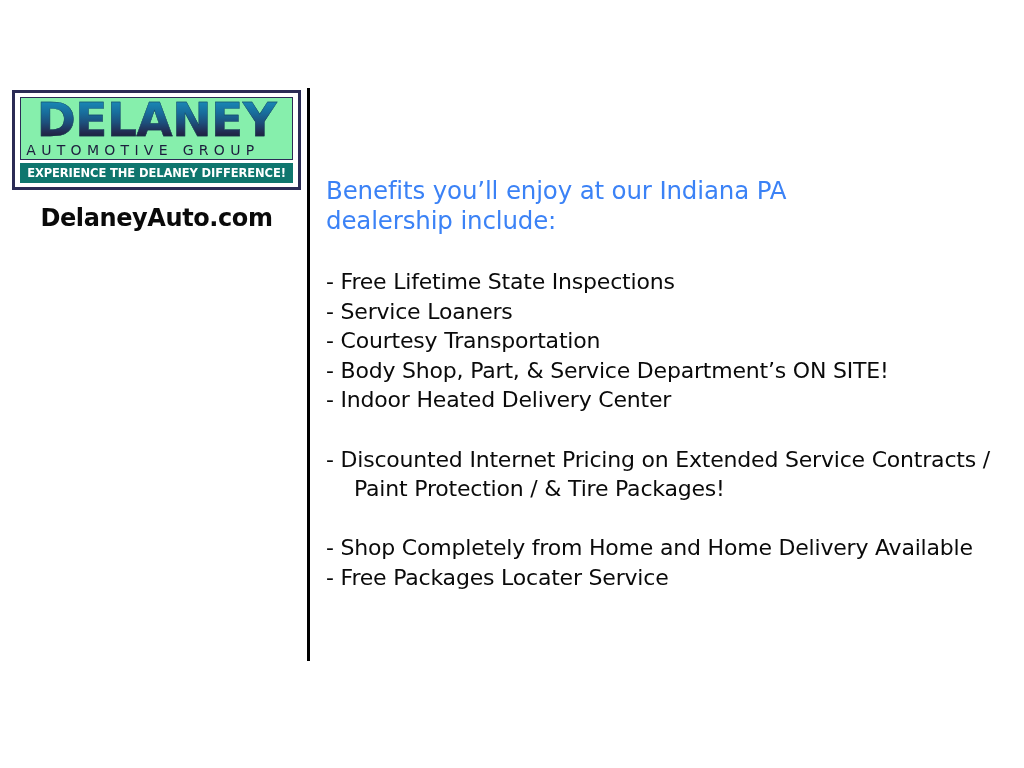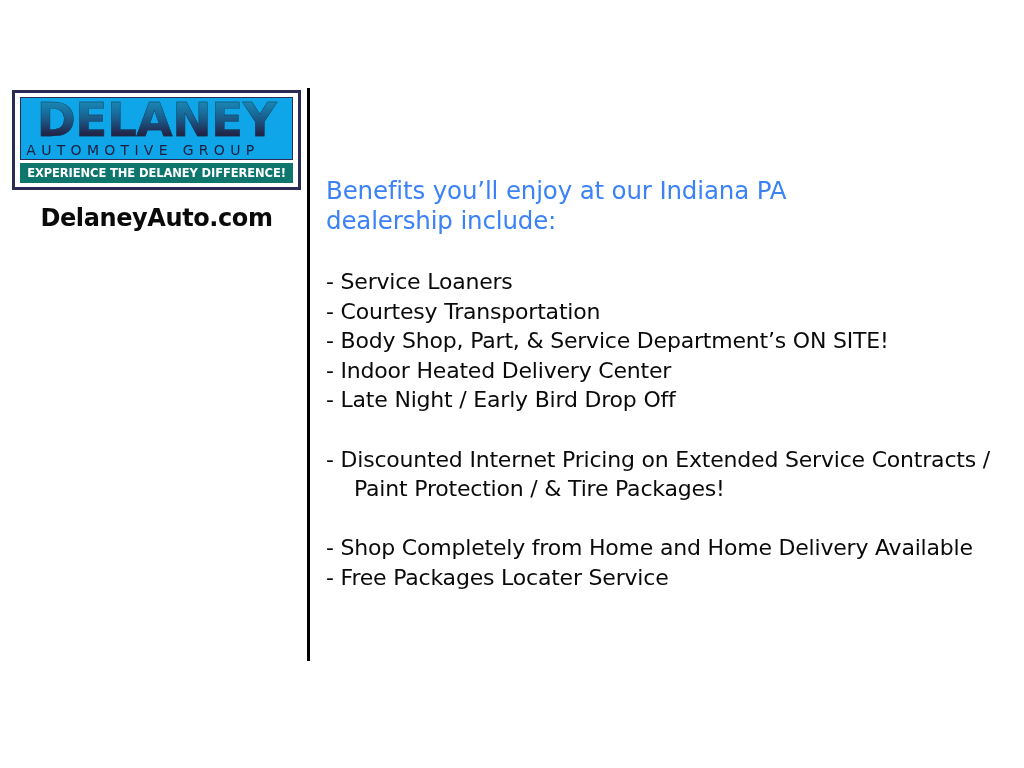--- a/index.html
+++ b/index.html
@@ -46,21 +46,21 @@
     overflow: hidden;
   }
 
   .logo-inner {
     position: absolute;
     left: 5px;
     top: 4px;
     right: 5px;
     bottom: 27px;
     border: 1px solid #2b2b55;
-    background: #0ea5e9;
+    background: #86efac;
     overflow: hidden;
   }
 
   .wordmark {
     position: absolute;
     left: 0;
     right: 0;
     top: -4px;
     text-align: center;
     font-family: "DejaVu Sans", sans-serif;
@@ -197,25 +197,25 @@
     <div class="site-url">DelaneyAuto.com</div>
   </div>
 
   <div class="divider"></div>
 
   <div class="content-col">
 
     <h1 class="headline">Benefits you’ll enjoy at our Indiana PA dealership include:</h1>
 
     <ul class="benefit-list">
+      <li><span>- Free Lifetime State Inspections</span></li>
       <li><span>- Service Loaners</span></li>
       <li><span>- Courtesy Transportation</span></li>
       <li><span>- Body Shop, Part, &amp; Service Department’s ON SITE!</span></li>
       <li><span>- Indoor Heated Delivery Center</span></li>
-      <li><span>- Late Night / Early Bird Drop Off</span></li>
       <li>
         <span>- Discounted Internet Pricing on Extended Service Contracts /</span>
         <span class="cont">Paint Protection / &amp; Tire Packages!</span>
       </li>
       <li><span>- Shop Completely from Home and Home Delivery Available</span></li>
       <li><span>- Free Packages Locater Service</span></li>
     </ul>
   </div>
 
 </div>

